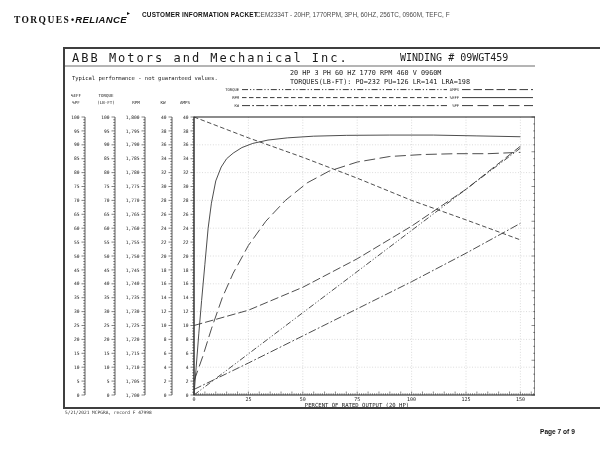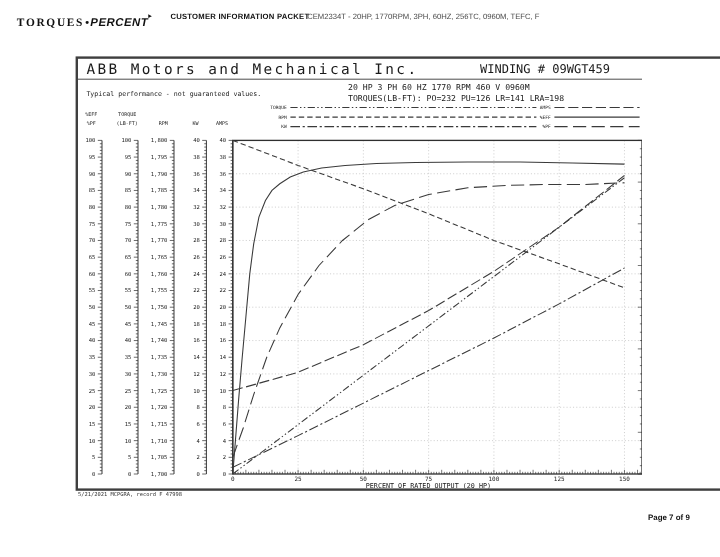--- a/index.html
+++ b/index.html
@@ -20,21 +20,21 @@
   
   #plot-code{position:absolute;left:65px;top:410px;font-size:4.5px;color:#333;white-space:nowrap;}
   #page-number{position:absolute;left:540px;top:428px;font-size:6.6px;font-weight:bold;color:#111;white-space:nowrap;}
   text{fill:#1a1a1a;}
 </style>
 </head>
 <body>
 
 <div id="top-header">
   <div id="logo">
-    <span class="baldor">TORQUES</span><span class="dot">•</span><span class="reliance">PERCENT</span><span class="mark">▸</span>
+    <span class="baldor">TORQUES</span><span class="dot">•</span><span class="reliance">RELIANCE</span><span class="mark">▸</span>
   </div>
   <div id="packet-label">CUSTOMER INFORMATION PACKET</div>
   <div id="product-desc">CEM2334T - 20HP, 1770RPM, 3PH, 60HZ, 256TC, 0960M, TEFC, F</div>
 </div>
 
 <div id="sheet">
   <svg id="sheet-svg" width="470" height="358" viewBox="0 0 470 358">
     <text x="7" y="13" font-size="12" letter-spacing="2" class="mono" style="font-family:'DejaVu Sans Mono','Liberation Mono',monospace;">ABB Motors and Mechanical Inc.</text>
     <text x="335" y="12" font-size="10" style="font-family:'DejaVu Sans Mono','Liberation Mono',monospace;">WINDING # 09WGT459</text>
     <line x1="0" y1="17" x2="470" y2="17" stroke="#444" stroke-width="0.8"></line>

